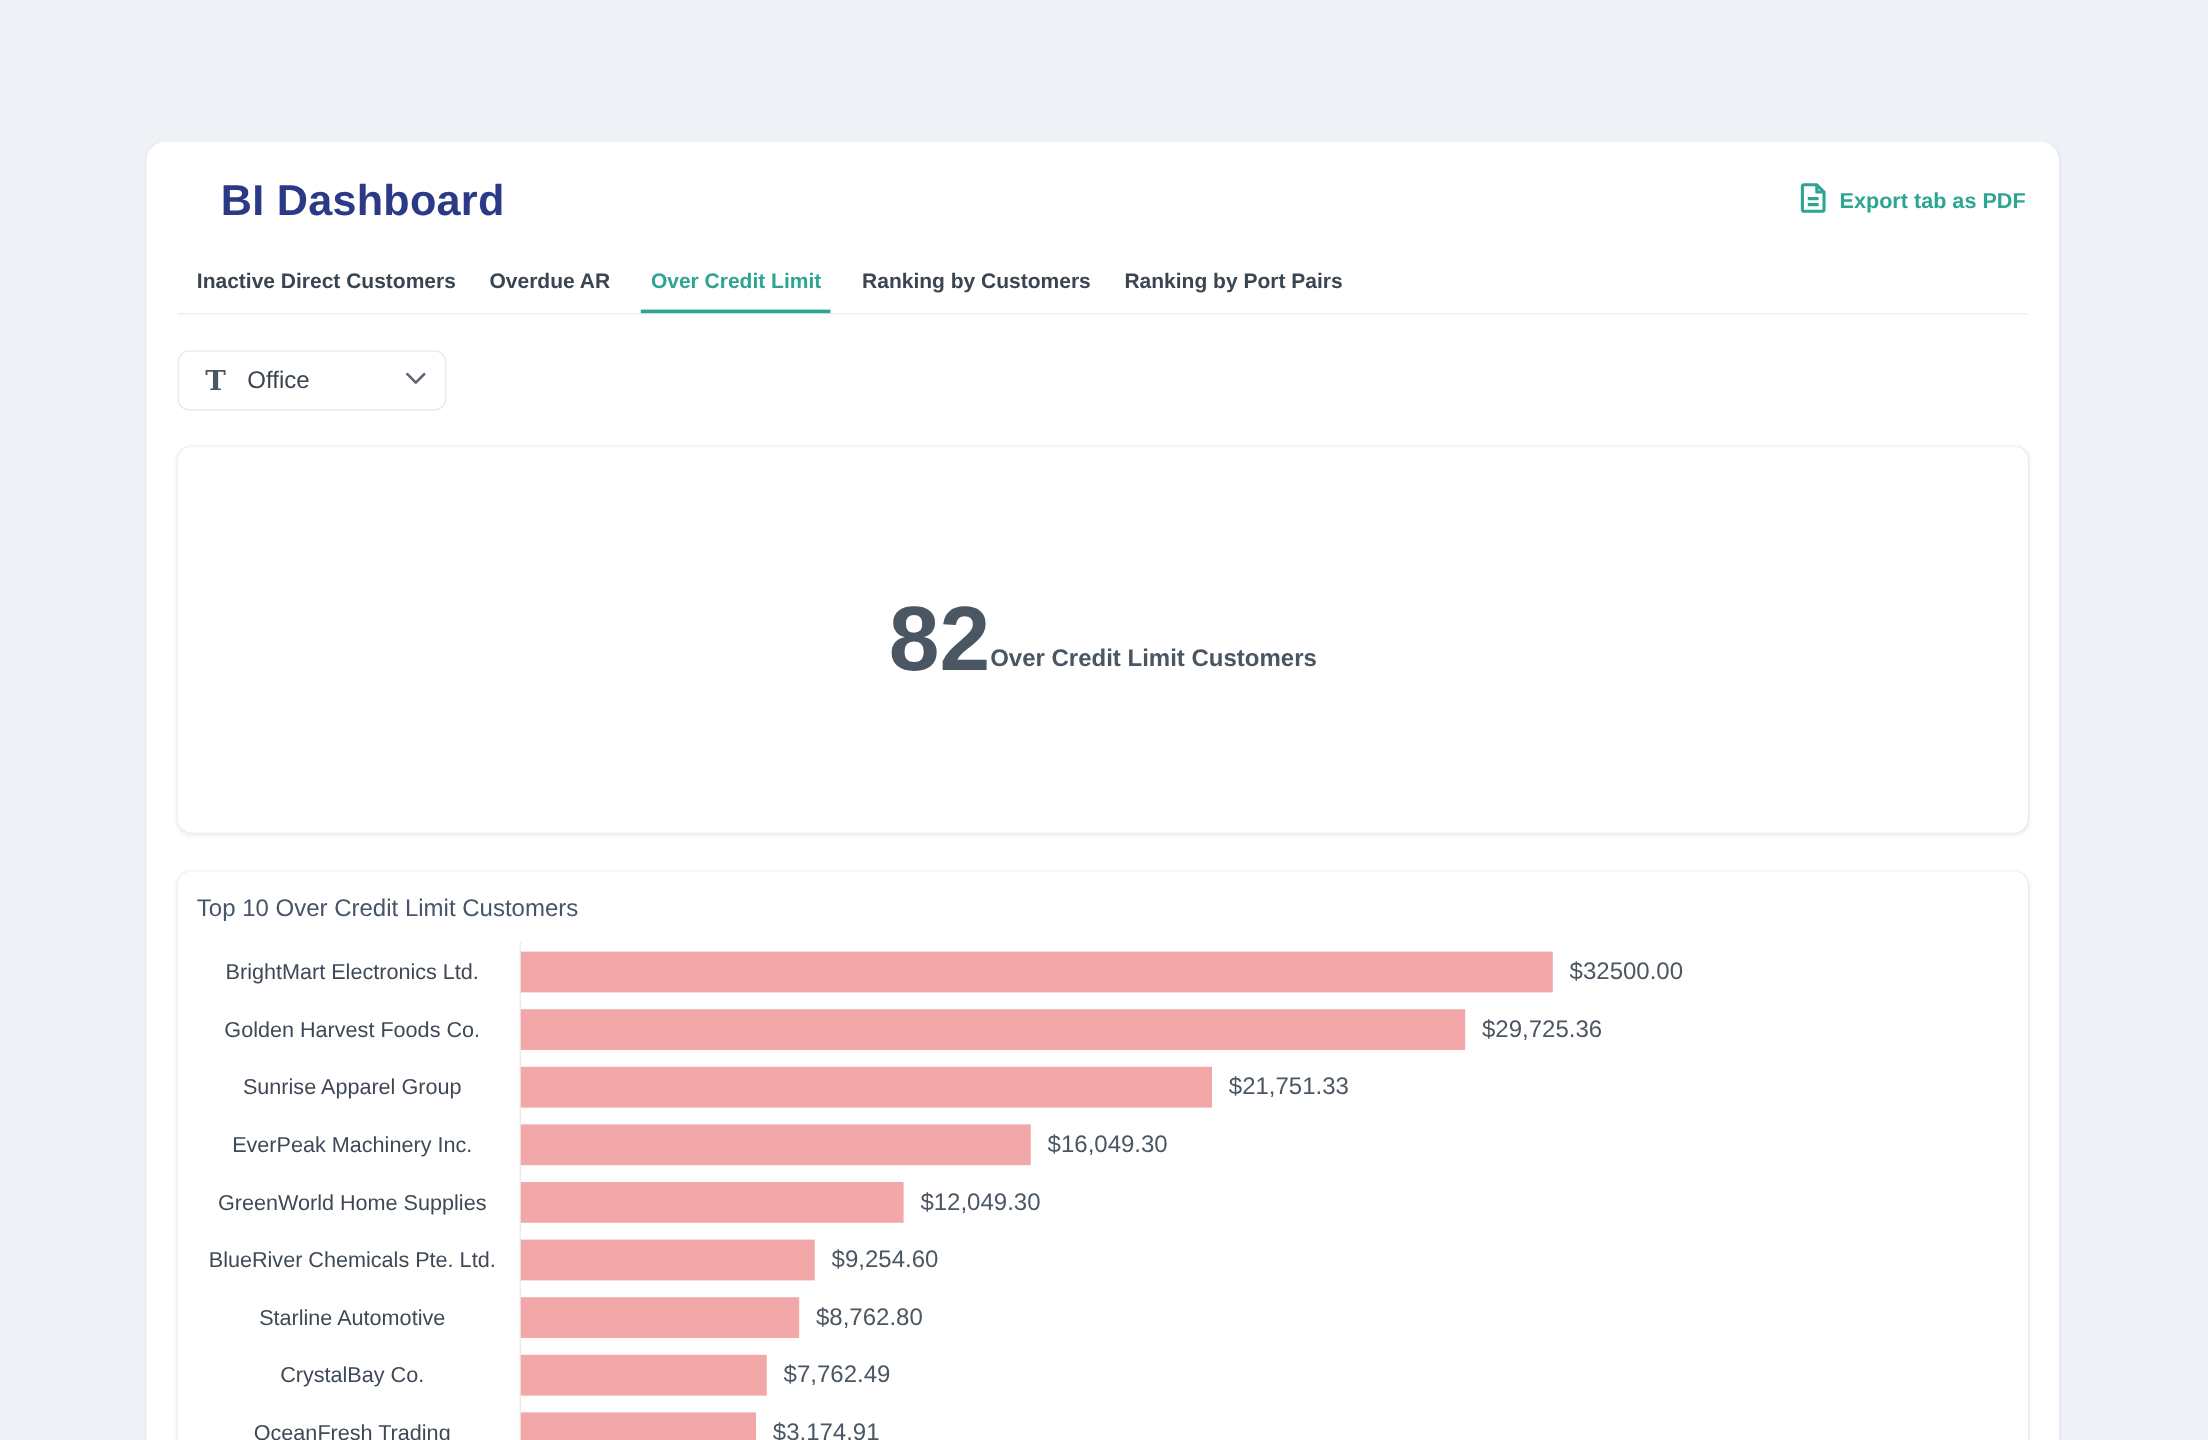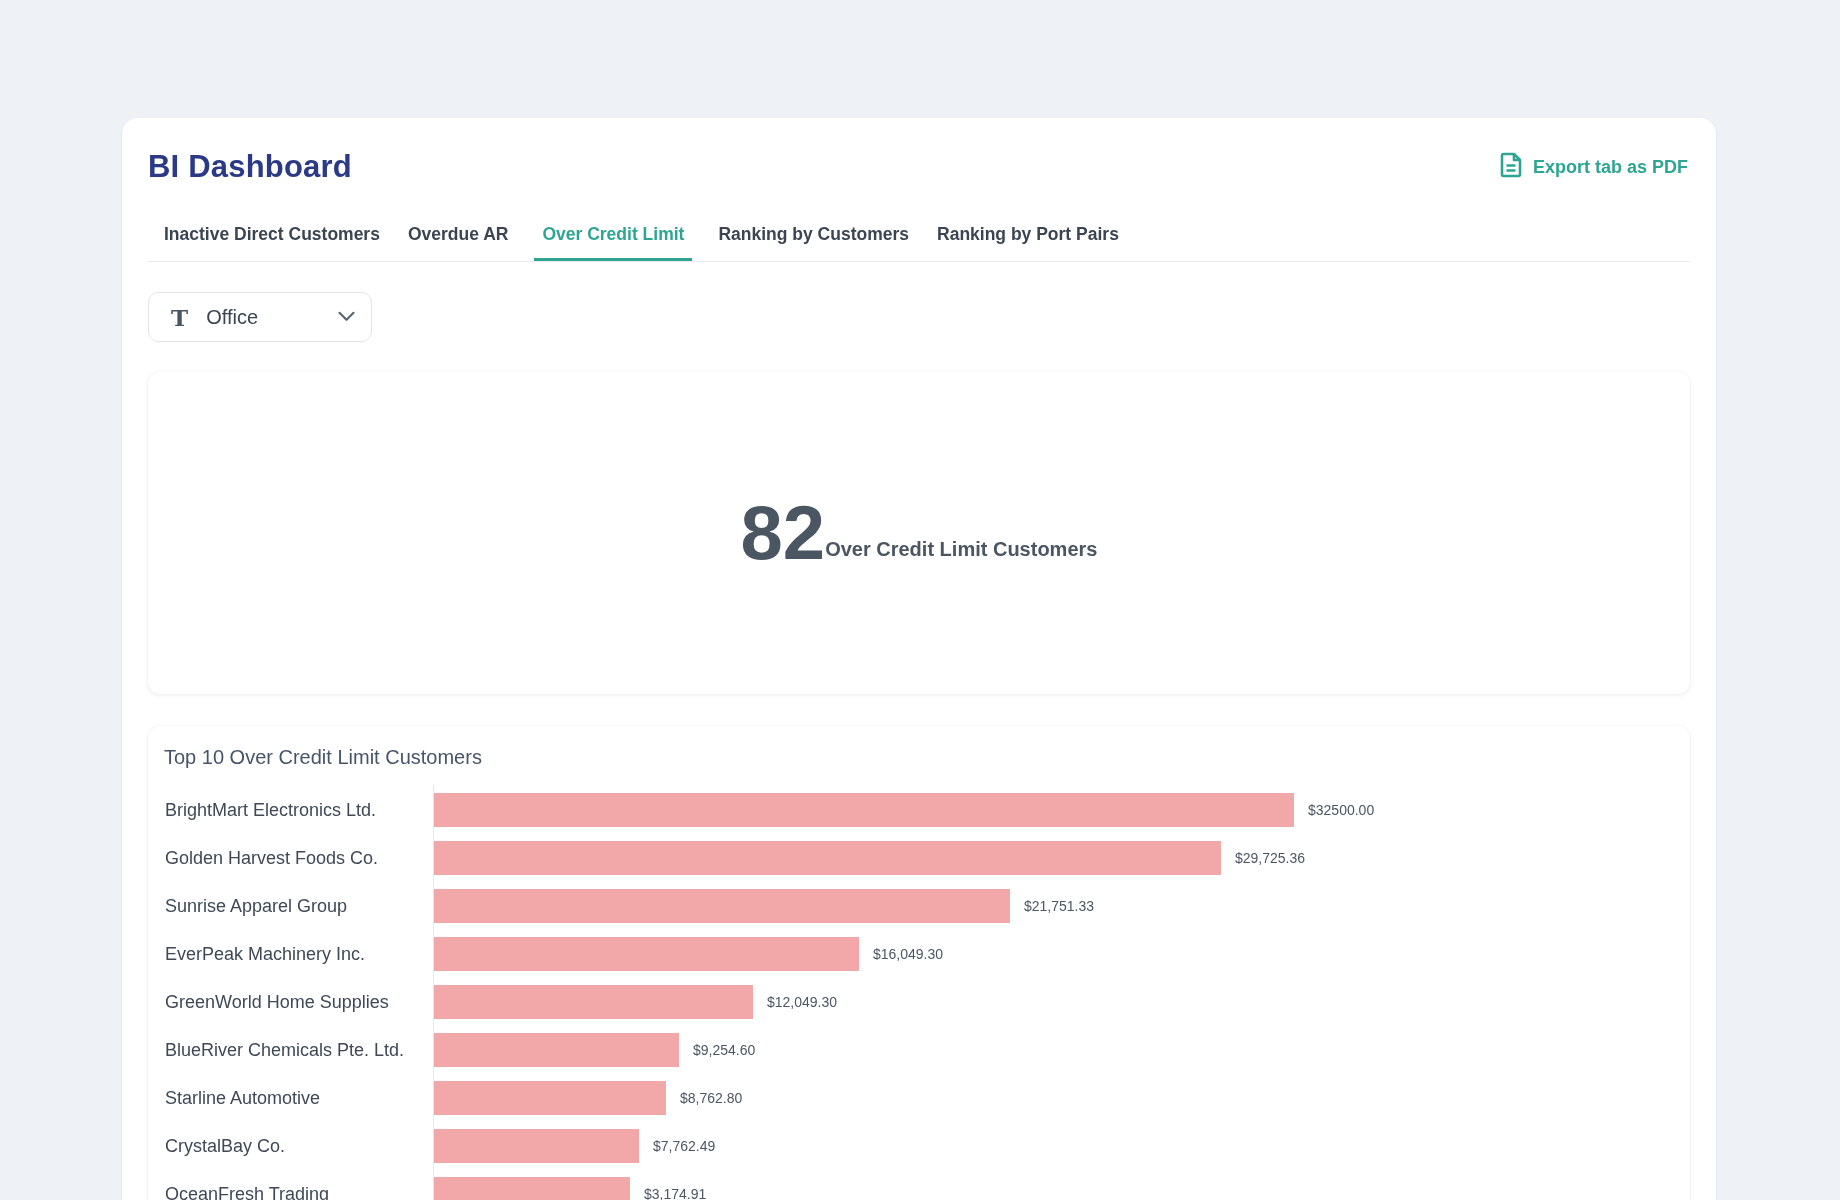--- a/index.html
+++ b/index.html
@@ -14,21 +14,21 @@
     --slate:#4B5663; --tabtext:#3B4552; --labeltext:#3F4956;
     --border:#E8EAEE; --bar:#F2A8A8; --axis:#E3E7EB; --chev:#5B6672;
   }
   .main-card{
     position:absolute; left:122px; top:118px; width:1594px; height:1120px;
     background:var(--card); border-radius:16px;
     box-shadow:0 1px 3px rgba(16,24,40,.05), 0 1px 2px rgba(16,24,40,.04);
     padding:30px 26px 0 26px; overflow:hidden;
   }
   .header-row{ display:flex; justify-content:space-between; align-items:flex-start; }
-  .page-title{ font-size:31px; font-weight:700; color:var(--navy); line-height:38px; letter-spacing:.2px; }
+  .page-title{ font-size:36px; font-weight:700; color:var(--navy); line-height:38px; letter-spacing:.2px;margin-left:36px; }
   .export-btn{
     display:flex; align-items:center; gap:10px; margin-top:4px; margin-right:2px;
     color:var(--teal); font-size:18px; font-weight:700; cursor:pointer; background:none; border:none;
     font-family:inherit;
     padding-left:45px;
   }
   .tabs{
     display:flex; gap:24px; margin-top:32px; border-bottom:1px solid var(--border);
     padding:0 14px;
   }
@@ -57,25 +57,25 @@
   .chart-card{
     margin-top:32px; background:var(--card); border-radius:12px;
     box-shadow:0 1px 4px rgba(16,24,40,.09), 0 0 1px rgba(16,24,40,.06);
     padding:20px 24px 24px 16px; height:560px;
   }
   .chart-title{ font-size:20px; font-weight:400; color:#475569; }
   .chart-body{ margin-top:16px; }
   .chart-rows{ border-left:1px solid var(--axis); margin-left:269px; padding-top:8px; }
   .chart-row{ display:flex; align-items:center; height:34px; margin-bottom:14px; position:relative; }
   .row-label{
-    position:absolute; right:100%; margin-right:12px; width:257px; text-align:left;
+    position:absolute; right:100%; margin-right:12px; width:257px; text-align:center;
     font-size:18px; color:var(--labeltext); white-space:nowrap;
   }
   .bar{ height:34px; background:var(--bar); }
-  .bar-value{ margin-left:14px; font-size:14px; color:var(--slate); white-space:nowrap; }
+  .bar-value{ margin-left:14px; font-size:20px; color:var(--slate); white-space:nowrap; }
   .icon-svg{ display:block; }
 </style>
 </head>
 <body>
 
 <div class="main-card">
 
   <div class="header-row">
     <div class="page-title">BI Dashboard</div>
     <button class="export-btn">

